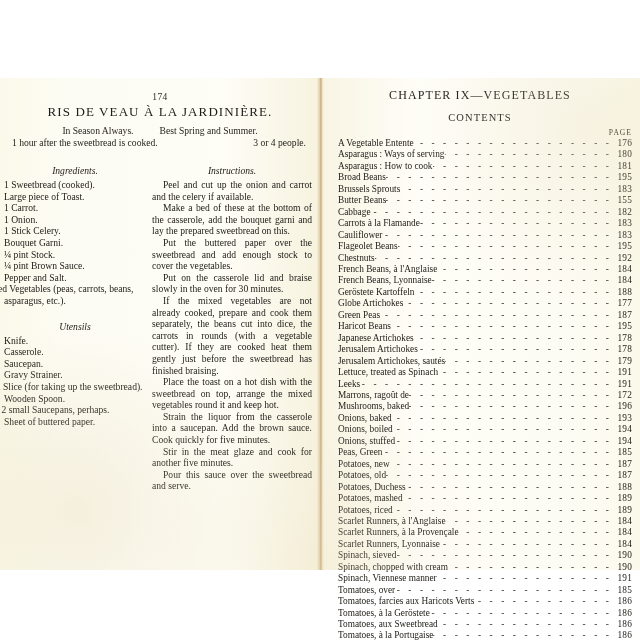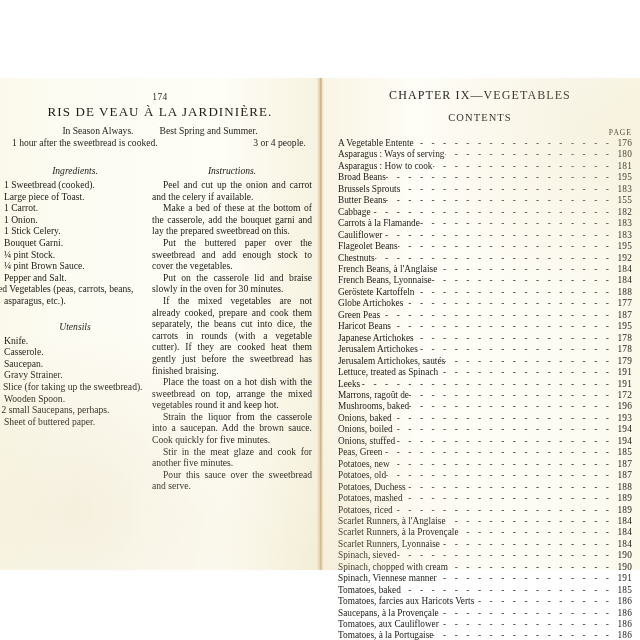--- a/index.html
+++ b/index.html
@@ -475,36 +475,36 @@
           <span class="toc-label">Spinach, chopped with cream</span>
           <span class="toc-lead">-  -  -  -  -  -  -  -  -  -  -  -  -  -  -  -  -  -  -  -  -  -  -  -  -  -</span>
           <span class="toc-page">190</span>
         </div>
         <div class="toc-row">
           <span class="toc-label">Spinach, Viennese manner</span>
           <span class="toc-lead">-  -  -  -  -  -  -  -  -  -  -  -  -  -  -  -  -  -  -  -  -  -  -  -  -  -</span>
           <span class="toc-page">191</span>
         </div>
         <div class="toc-row">
-          <span class="toc-label">Tomatoes, baked</span>
+          <span class="toc-label">Tomatoes, over</span>
           <span class="toc-lead">-  -  -  -  -  -  -  -  -  -  -  -  -  -  -  -  -  -  -  -  -  -  -  -  -  -</span>
           <span class="toc-page">185</span>
         </div>
         <div class="toc-row">
           <span class="toc-label">Tomatoes, farcies aux Haricots Verts</span>
           <span class="toc-lead">-  -  -  -  -  -  -  -  -  -  -  -  -  -  -  -  -  -  -  -  -  -  -  -  -  -</span>
           <span class="toc-page">186</span>
         </div>
         <div class="toc-row">
-          <span class="toc-label">Saucepans, à la Provençale</span>
+          <span class="toc-label">Tomatoes, à la Geröstete</span>
           <span class="toc-lead">-  -  -  -  -  -  -  -  -  -  -  -  -  -  -  -  -  -  -  -  -  -  -  -  -  -</span>
           <span class="toc-page">186</span>
         </div>
         <div class="toc-row">
-          <span class="toc-label">Tomatoes, aux Cauliflower</span>
+          <span class="toc-label">Tomatoes, aux Sweetbread</span>
           <span class="toc-lead">-  -  -  -  -  -  -  -  -  -  -  -  -  -  -  -  -  -  -  -  -  -  -  -  -  -</span>
           <span class="toc-page">186</span>
         </div>
         <div class="toc-row">
           <span class="toc-label">Tomatoes, à la Portugaise</span>
           <span class="toc-lead">-  -  -  -  -  -  -  -  -  -  -  -  -  -  -  -  -  -  -  -  -  -  -  -  -  -</span>
           <span class="toc-page">186</span>
         </div>
       </div>
 

